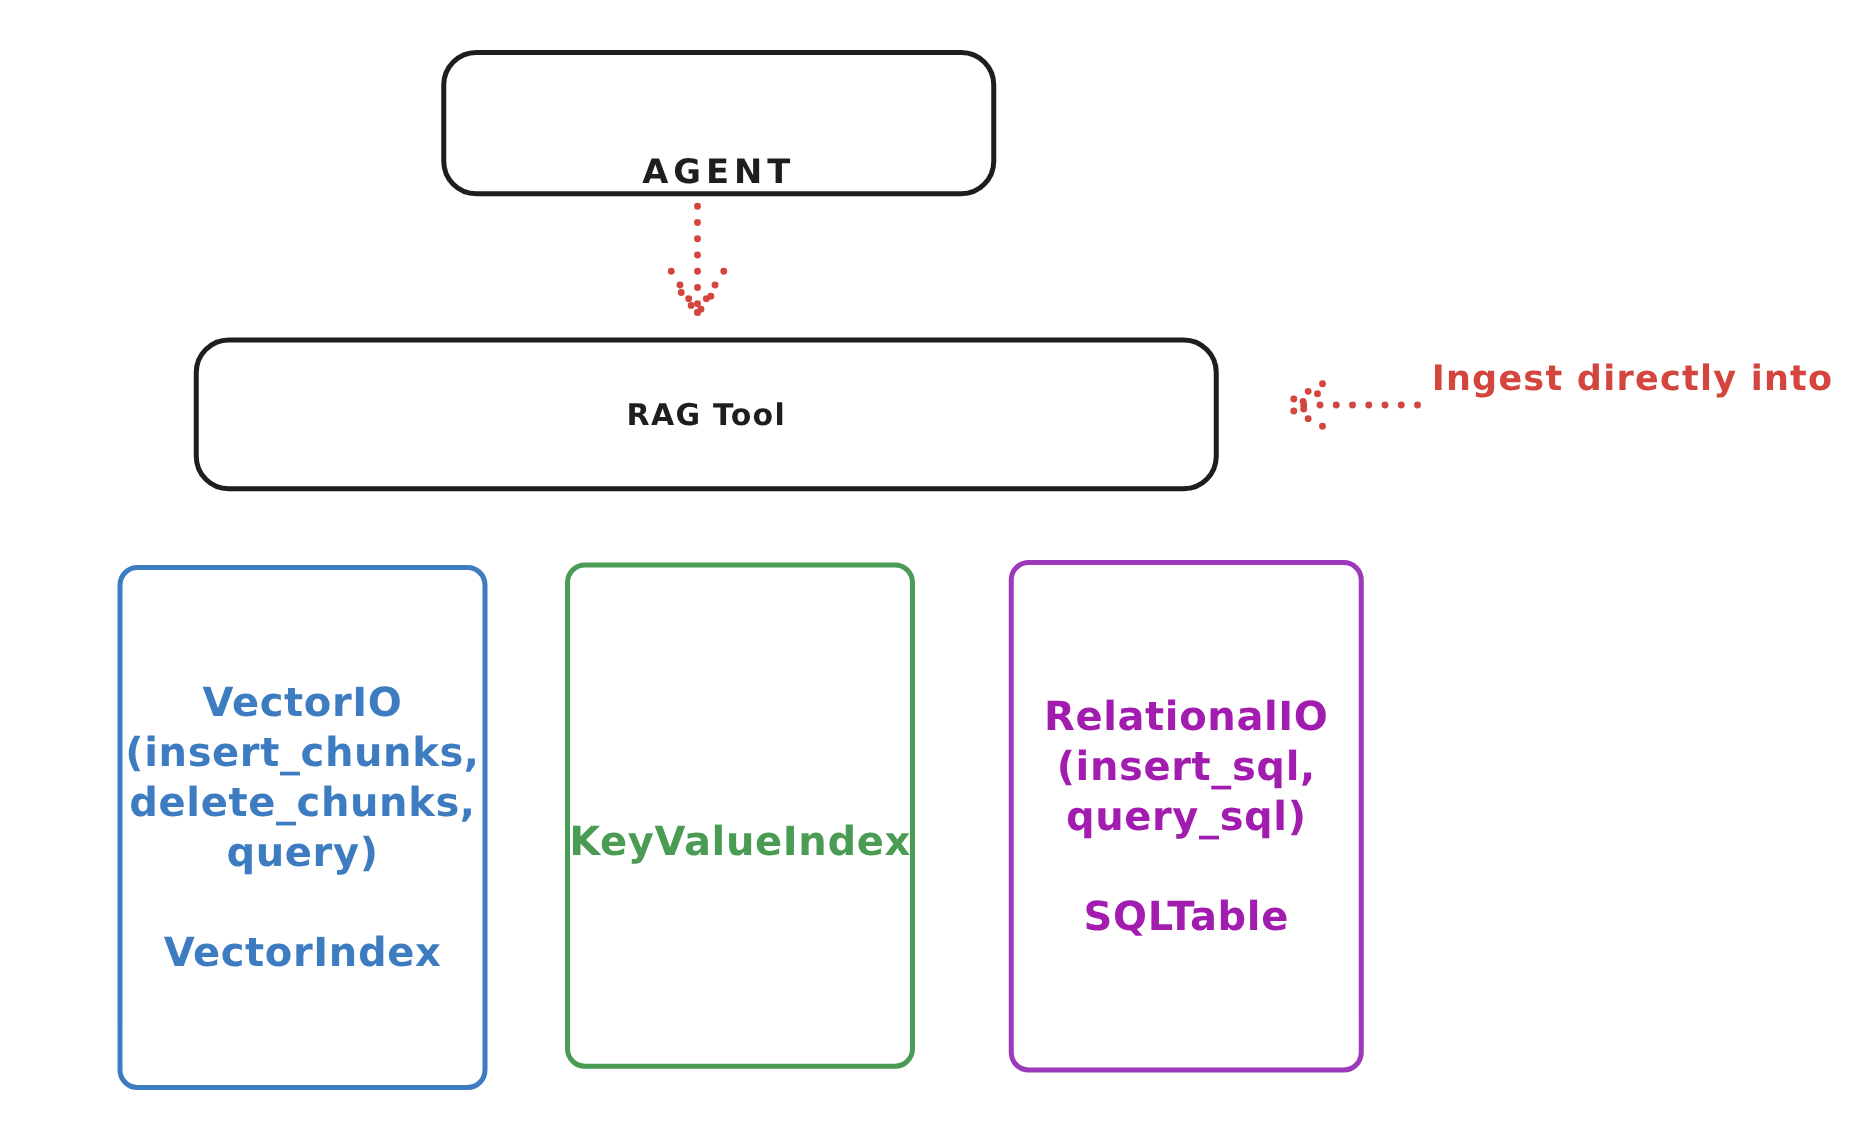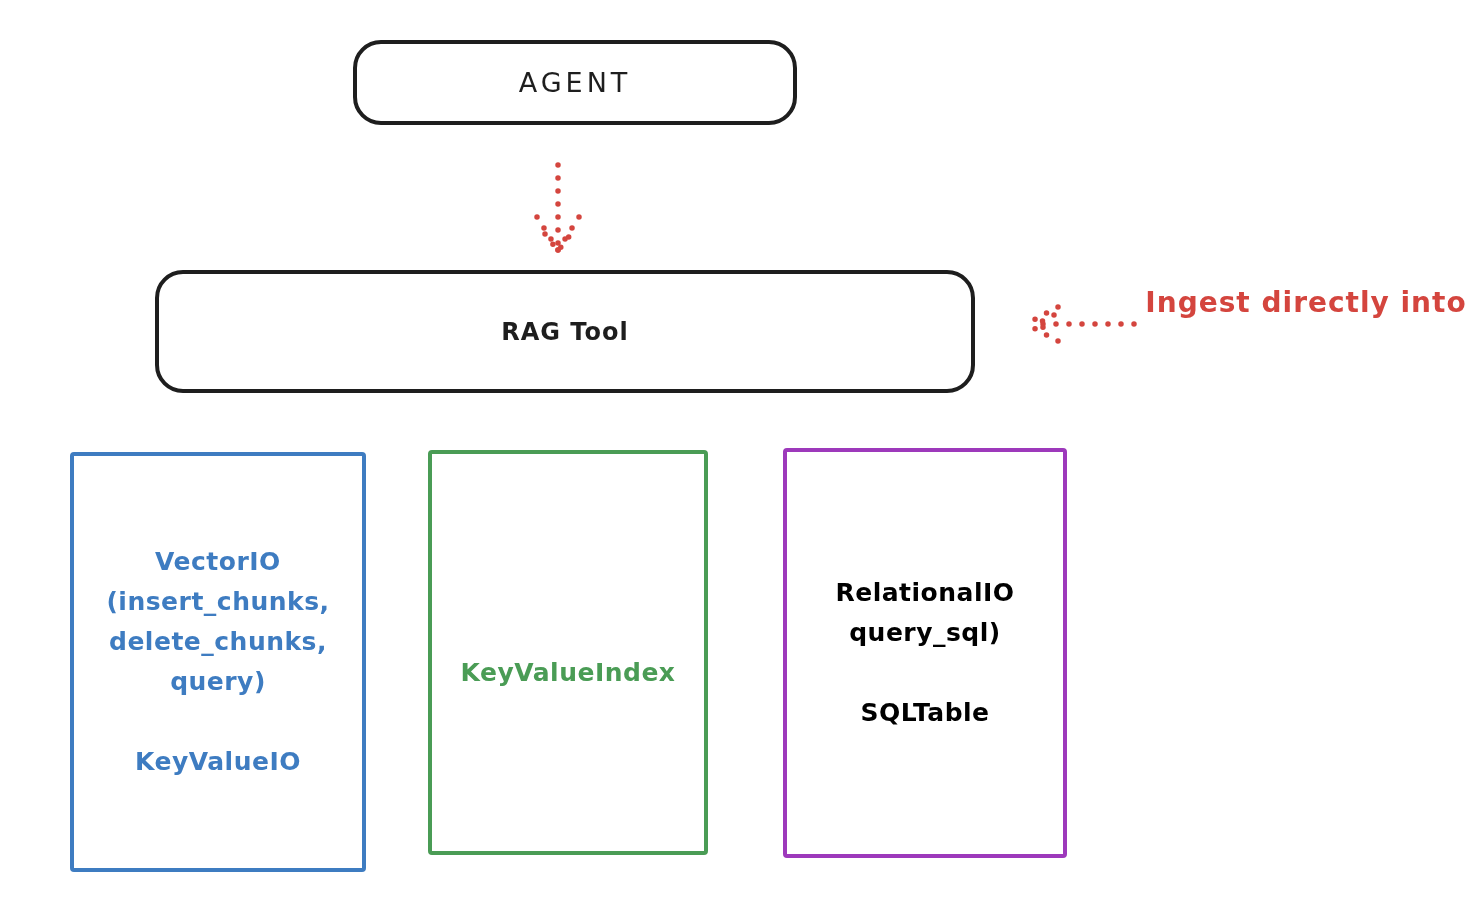--- a/index.html
+++ b/index.html
@@ -18,27 +18,28 @@
   .box {
     position: absolute;
     background: #ffffff;
     display: flex;
     align-items: center;
     justify-content: center;
     box-sizing: border-box;
   }
   .agent-box {
     left: 353px; top: 40px;
-    width: 444px; height: 85px;
+    width: 444px; height: 117px;
     border: 4px solid #1e1e1e;
     border-radius: 28px;
     font-size: 27px;
-    font-weight: 400;
+    font-weight: 700;
     letter-spacing: 4px;
     color: #1e1e1e;
+    align-items: flex-end;
   }
   .rag-box {
     left: 155px; top: 270px;
     width: 820px; height: 123px;
     border: 4px solid #1e1e1e;
     border-radius: 28px;
     font-size: 24px;
     font-weight: 700;
     letter-spacing: 1px;
     color: #1e1e1e;
@@ -62,51 +63,52 @@
     color: #d4453e;
     font-size: 28px;
     font-weight: 700;
     line-height: 37px;
     letter-spacing: 1px;
   }
   .io-box {
     position: absolute;
     background: #ffffff;
     box-sizing: border-box;
-    border-radius: 4px;
+    border-radius: 16px;
     display: flex;
     flex-direction: column;
     align-items: center;
     justify-content: center;
     text-align: center;
-    font-size: 25px;
+    font-size: 32px;
     font-weight: 700;
     line-height: 40px;
     letter-spacing: 0.5px;
+    margin-left: 24px;
   }
   .io-box .io-index {
     margin-top: 40px;
   }
   .io-blue {
     left: 70px; top: 452px;
     width: 296px; height: 420px;
     border: 4px solid #3e7cc1;
     color: #3e7cc1;
   }
   .io-green {
     left: 428px; top: 450px;
     width: 280px; height: 405px;
     border: 4px solid #4a9c55;
     color: #4a9c55;
   }
   .io-purple {
     left: 783px; top: 448px;
     width: 284px; height: 410px;
     border: 4px solid #9d39bb;
-    color: #000000;
+    color: #a21caf;
   }
   .dotted-stroke {
     fill: none;
     stroke: #d4453e;
     stroke-width: 5.5;
     stroke-linecap: round;
     stroke-dasharray: 0 13;
   }
 </style>
 </head>
@@ -140,28 +142,29 @@
     <div>Ingest directly into</div>
   </div>
 
   <div class="io-box io-blue">
     <div class="io-lines">
       <div>VectorIO</div>
       <div>(insert_chunks,</div>
       <div>delete_chunks,</div>
       <div>query)</div>
     </div>
-    <div class="io-index">KeyValueIO</div>
+    <div class="io-index">VectorIndex</div>
   </div>
 
   <div class="io-box io-green">
     <div class="io-index">KeyValueIndex</div>
   </div>
 
   <div class="io-box io-purple">
     <div class="io-lines">
       <div>RelationalIO</div>
+      <div>(insert_sql,</div>
       <div>query_sql)</div>
     </div>
     <div class="io-index">SQLTable</div>
   </div>
 
 </div>
 
 </body></html>

